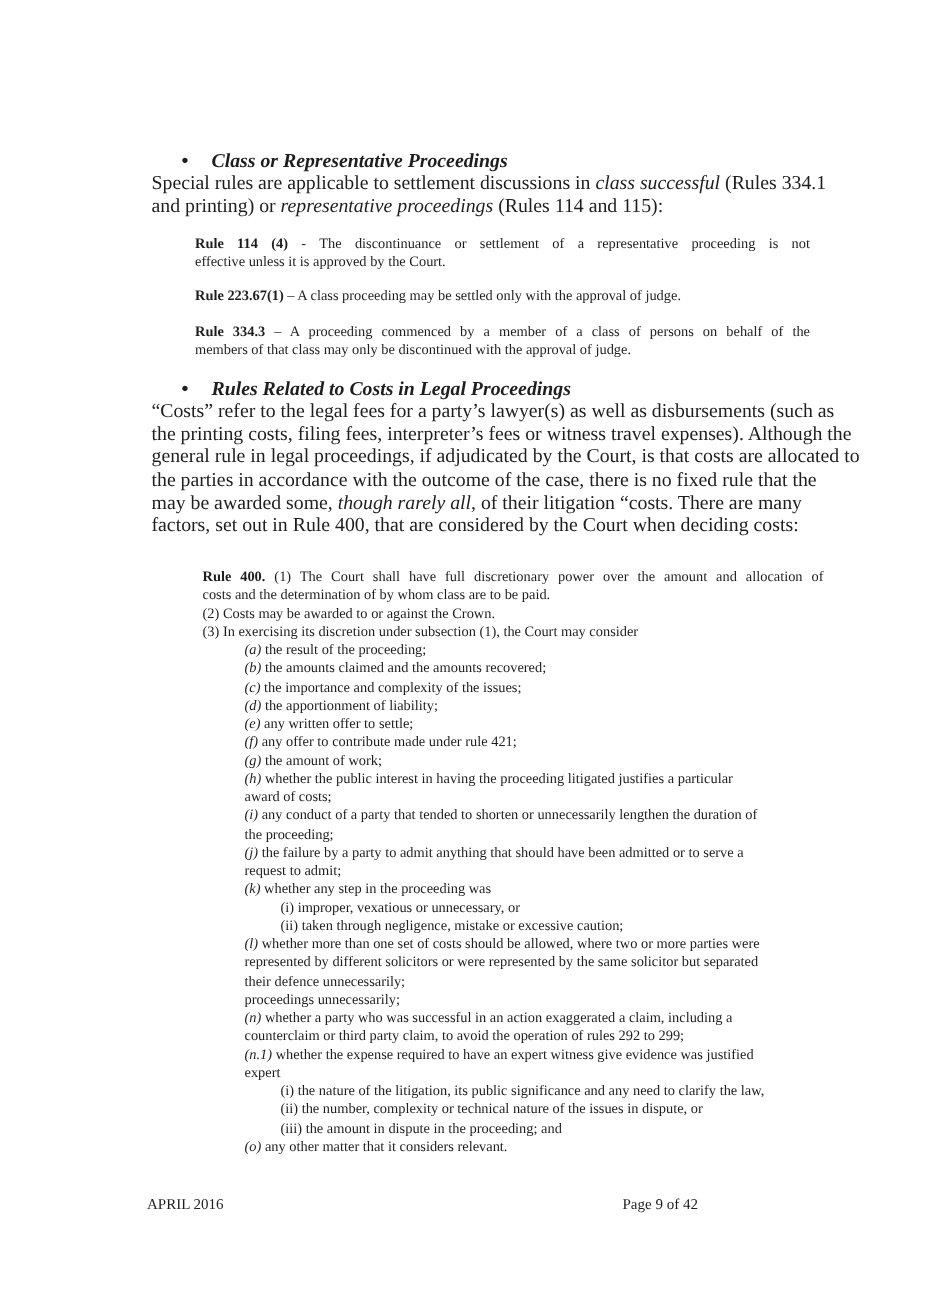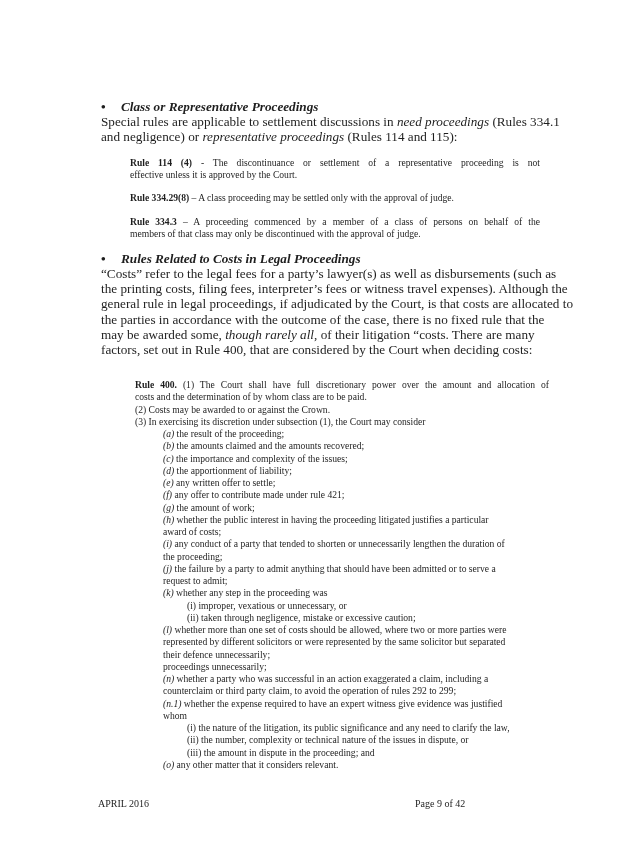--- a/index.html
+++ b/index.html
@@ -25,20 +25,21 @@
       left: 101px;
       width: 470px;
     }
     .section-heading {
       font-size: 13.2px;
       font-weight: bold;
       font-style: italic;
       line-height: 15px;
       white-space: nowrap;
       position: relative;
+      margin-left: 20px;
     }
     .bullet {
       display: inline-block;
       width: 20px;
       font-style: normal;
       font-weight: bold;
     }
     .body-para {
       font-size: 13.2px;
       line-height: 15.2px;
@@ -85,32 +86,32 @@
 </head>
 <body>
 
 <div class="page">
 
   <div class="section" style="top:99px;">
     <div class="section-heading">
       <span class="bullet">•</span><span>Class or Representative Proceedings</span>
     </div>
     <p class="body-para">
-      <span class="line"><span>Special rules are applicable to settlement discussions in </span><em>need proceedings</em><span> (Rules 334.1</span></span>
-      <span class="line"><span>and negligence) or </span><em>representative proceedings</em><span> (Rules 114 and 115):</span></span>
+      <span class="line"><span>Special rules are applicable to settlement discussions in </span><em>class successful</em><span> (Rules 334.1</span></span>
+      <span class="line"><span>and printing) or </span><em>representative proceedings</em><span> (Rules 114 and 115):</span></span>
     </p>
   </div>
 
   <div class="rule-block" style="top:157px;">
     <span class="line just"><span class="rule-label">Rule 114 (4)</span><span> - The discontinuance or settlement of a representative proceeding is not</span></span>
     <span class="line">effective unless it is approved by the Court.</span>
   </div>
 
   <div class="rule-block" style="top:192px;">
-    <span class="line"><span class="rule-label">Rule 334.29(8)</span><span> – A class proceeding may be settled only with the approval of judge.</span></span>
+    <span class="line"><span class="rule-label">Rule 223.67(1)</span><span> – A class proceeding may be settled only with the approval of judge.</span></span>
   </div>
 
   <div class="rule-block" style="top:216px;">
     <span class="line just"><span class="rule-label">Rule 334.3</span><span> – A proceeding commenced by a member of a class of persons on behalf of the</span></span>
     <span class="line">members of that class may only be discontinued with the approval of judge.</span>
   </div>
 
   <div class="section" style="top:251px;">
     <div class="section-heading">
       <span class="bullet">•</span><span>Rules Related to Costs in Legal Proceedings</span>
@@ -155,21 +156,21 @@
     <span class="line ind1"><span class="item-letter">(l)</span><span> whether more than one set of costs should be allowed, where two or more parties were</span></span>
     <span class="line ind1">represented by different solicitors or were represented by the same solicitor but separated</span>
     <span class="line ind1">their defence unnecessarily;</span>
 
     <span class="line ind1">proceedings unnecessarily;</span>
 
     <span class="line ind1"><span class="item-letter">(n)</span><span> whether a party who was successful in an action exaggerated a claim, including a</span></span>
     <span class="line ind1">counterclaim or third party claim, to avoid the operation of rules 292 to 299;</span>
 
     <span class="line ind1"><span class="item-letter">(n.1)</span><span> whether the expense required to have an expert witness give evidence was justified</span></span>
-    <span class="line ind1">whom</span>
+    <span class="line ind1">expert</span>
     <span class="line ind2">(i) the nature of the litigation, its public significance and any need to clarify the law,</span>
     <span class="line ind2">(ii) the number, complexity or technical nature of the issues in dispute, or</span>
     <span class="line ind2">(iii) the amount in dispute in the proceeding; and</span>
 
     <span class="line ind1"><span class="item-letter">(o)</span><span> any other matter that it considers relevant.</span></span>
   </div>
 
   <div class="footer footer-left">APRIL 2016</div>
   <div class="footer footer-right">Page 9 of 42</div>
 

